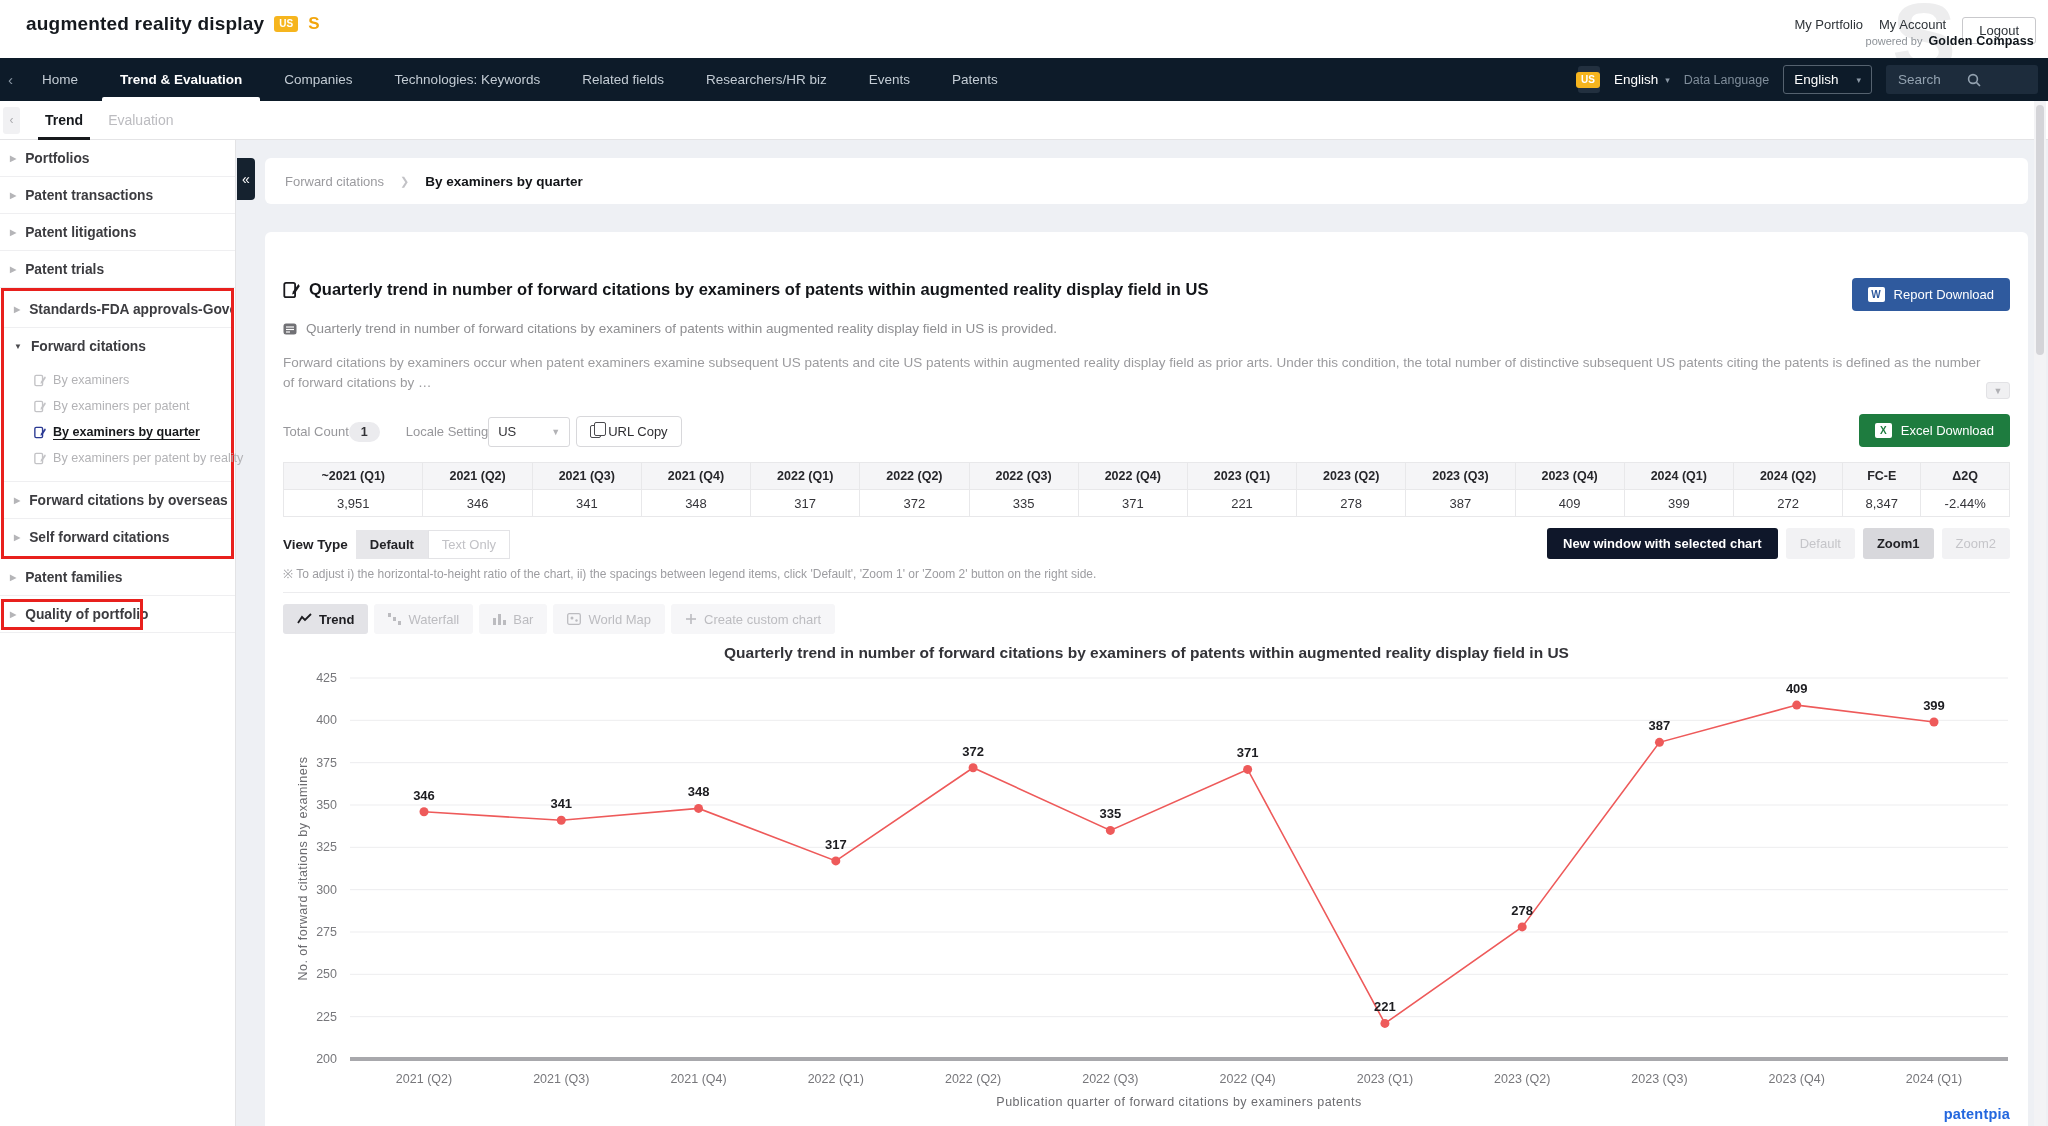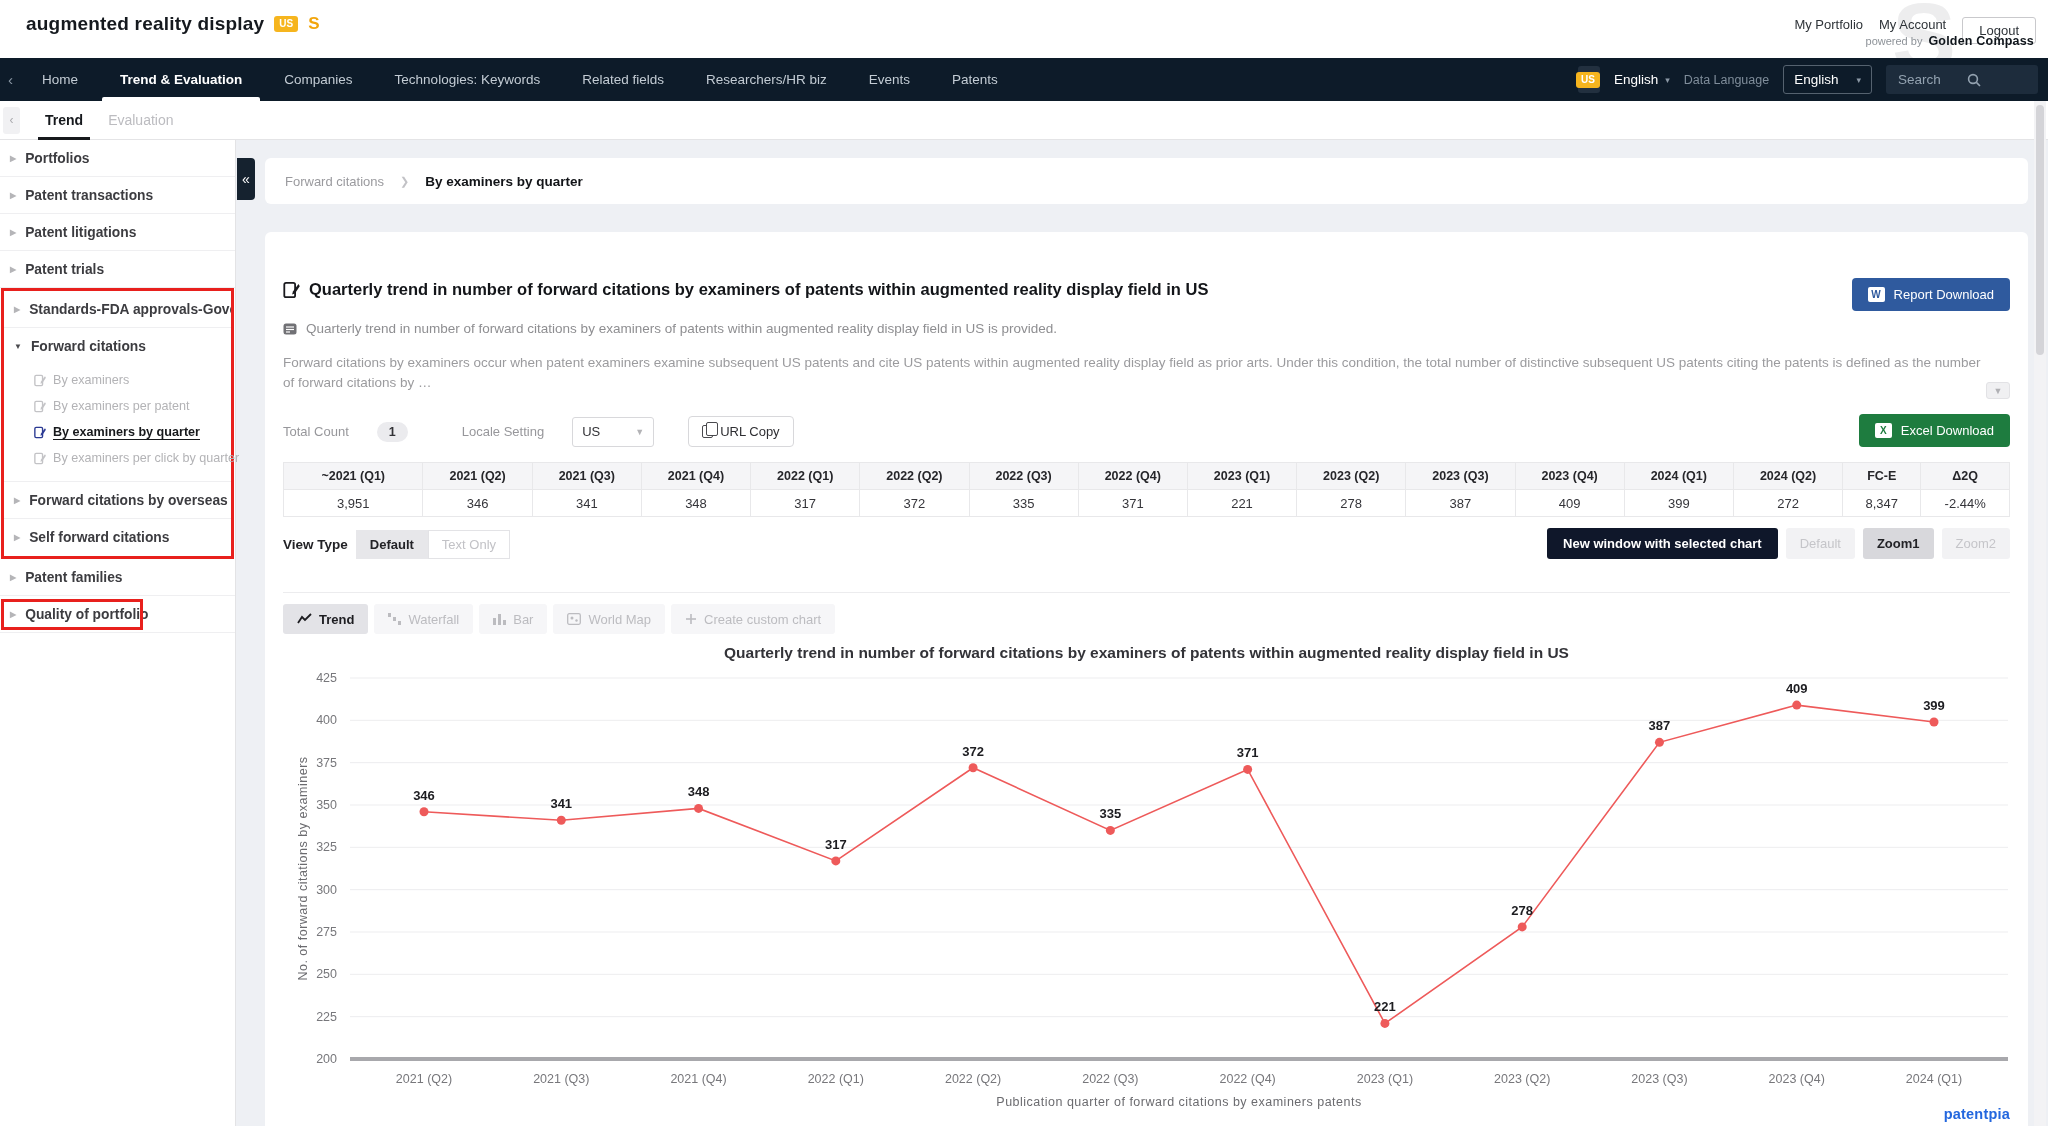--- a/index.html
+++ b/index.html
@@ -70,21 +70,21 @@
   .page-title{font-size:16.5px;font-weight:bold;color:#131519}
   .report-btn{position:absolute;right:18px;top:46px;height:33px;background:#2f5a9e;border:none;border-radius:4px;color:#fff;font-size:13px;display:flex;align-items:center;gap:9px;padding:0 16px;cursor:pointer;font-family:inherit}
   .file-ic{width:17px;height:15px;background:#fff;border-radius:2px;font-size:10px;font-weight:bold;display:flex;align-items:center;justify-content:center}
   .file-ic.word{color:#2f5a9e}
   .file-ic.excel{color:#1e7c3f}
 
   .subtitle-row{position:absolute;left:18px;top:89px;display:flex;align-items:center;gap:9px;font-size:13.5px;color:#8e8e91}
   .desc{position:absolute;left:18px;top:121px;right:40px;font-size:13.5px;color:#9b9b9e;line-height:1.45}
   .expand-btn{position:absolute;right:18px;top:150px;width:24px;height:17px;background:#f0f0f2;border:1px solid #e2e2e5;border-radius:3px;color:#b0b0b4;font-size:9px;display:flex;align-items:center;justify-content:center;cursor:pointer}
 
-  .controls-row{position:absolute;left:18px;top:184px;display:flex;align-items:center;gap:28px;font-size:13px;color:#97979b}
+  .controls-row{position:absolute;left:18px;top:184px;display:flex;align-items:center;gap:0;font-size:13px;color:#97979b}
   .count-pill{background:#ebebee;border-radius:10px;padding:3px 12px;font-weight:bold;color:#323236;font-size:12.5px}
   .locale-label{margin-left:26px}
   .locale-select{border:1px solid #d8d8db;border-radius:3px;height:30px;width:82px;display:flex;align-items:center;justify-content:space-between;padding:0 9px;color:#323236;cursor:pointer;background:#fff}
   .sel-caret{color:#b3b3b6;font-size:9px}
   .urlcopy-btn{border:1px solid #d8d8db;border-radius:4px;height:31px;background:#fff;display:flex;align-items:center;gap:7px;padding:0 13px;font-size:13px;color:#2e2e32;cursor:pointer;margin-left:6px;font-family:inherit}
   .copy-ic{width:11px;height:13px;border:1.5px solid #4a4a4e;border-radius:2px;position:relative}
   .copy-ic::before{content:"";position:absolute;left:2.5px;top:-4px;width:10px;height:12px;border:1.5px solid #4a4a4e;border-radius:2px;background:#fff}
   .excel-btn{position:absolute;right:18px;top:182px;height:33px;background:#1e7c3f;border:none;border-radius:4px;color:#fff;font-size:13px;display:flex;align-items:center;gap:9px;padding:0 16px;cursor:pointer;font-family:inherit}
 
   .qtable{position:absolute;left:18px;top:230px;width:1727px;border-collapse:collapse;table-layout:fixed}
@@ -237,21 +237,21 @@
           </span>
         <span class="sub-label">By examiners by quarter</span>
       </div>
       <div class="side-sub">
         <span class="doc-ic">
             <svg width="12" height="13" viewBox="0 0 14 15">
               <rect x="1" y="1.5" width="9" height="12" rx="1.5" fill="none" stroke="currentColor" stroke-width="1.6"></rect>
               <path d="M12.8 2.6 L8.2 8.8 L7.5 11.2 L9.8 10.4 L13.9 4.4 Z" fill="currentColor"></path>
             </svg>
           </span>
-        <span class="sub-label">By examiners per click by quarter</span>
+        <span class="sub-label">By examiners per patent by reality</span>
       </div>
     </div>
     <div class="side-item">
       <span class="caret">▶</span>
       <span>Forward citations by overseas pat…</span>
     </div>
     <div class="side-item" style="border-bottom:none">
       <span class="caret">▶</span>
       <span>Self forward citations</span>
     </div>
@@ -395,20 +395,21 @@
       <button class="vt-btn off">Text Only</button>
     </span>
   </div>
   <div class="right-chart-btns">
     <button class="newwin-btn">New window with selected chart</button>
     <button class="zoom-btn dim">Default</button>
     <button class="zoom-btn on">Zoom1</button>
     <button class="zoom-btn dim">Zoom2</button>
   </div>
 
+  <div class="note">※ To adjust i) the horizontal-to-height ratio of the chart, ii) the spacings between legend items, click 'Default', 'Zoom 1' or 'Zoom 2' button on the right side.</div>
   <div class="hr1"></div>
 
   <div class="chart-tabs">
     <div class="ctab on">
       <svg width="15" height="12" viewBox="0 0 15 12">
           <polyline points="1,10 5,4 8,7 14,1" fill="none" stroke="#1d1d21" stroke-width="1.8"></polyline>
         </svg>
       <span>Trend</span>
     </div>
     <div class="ctab off">

